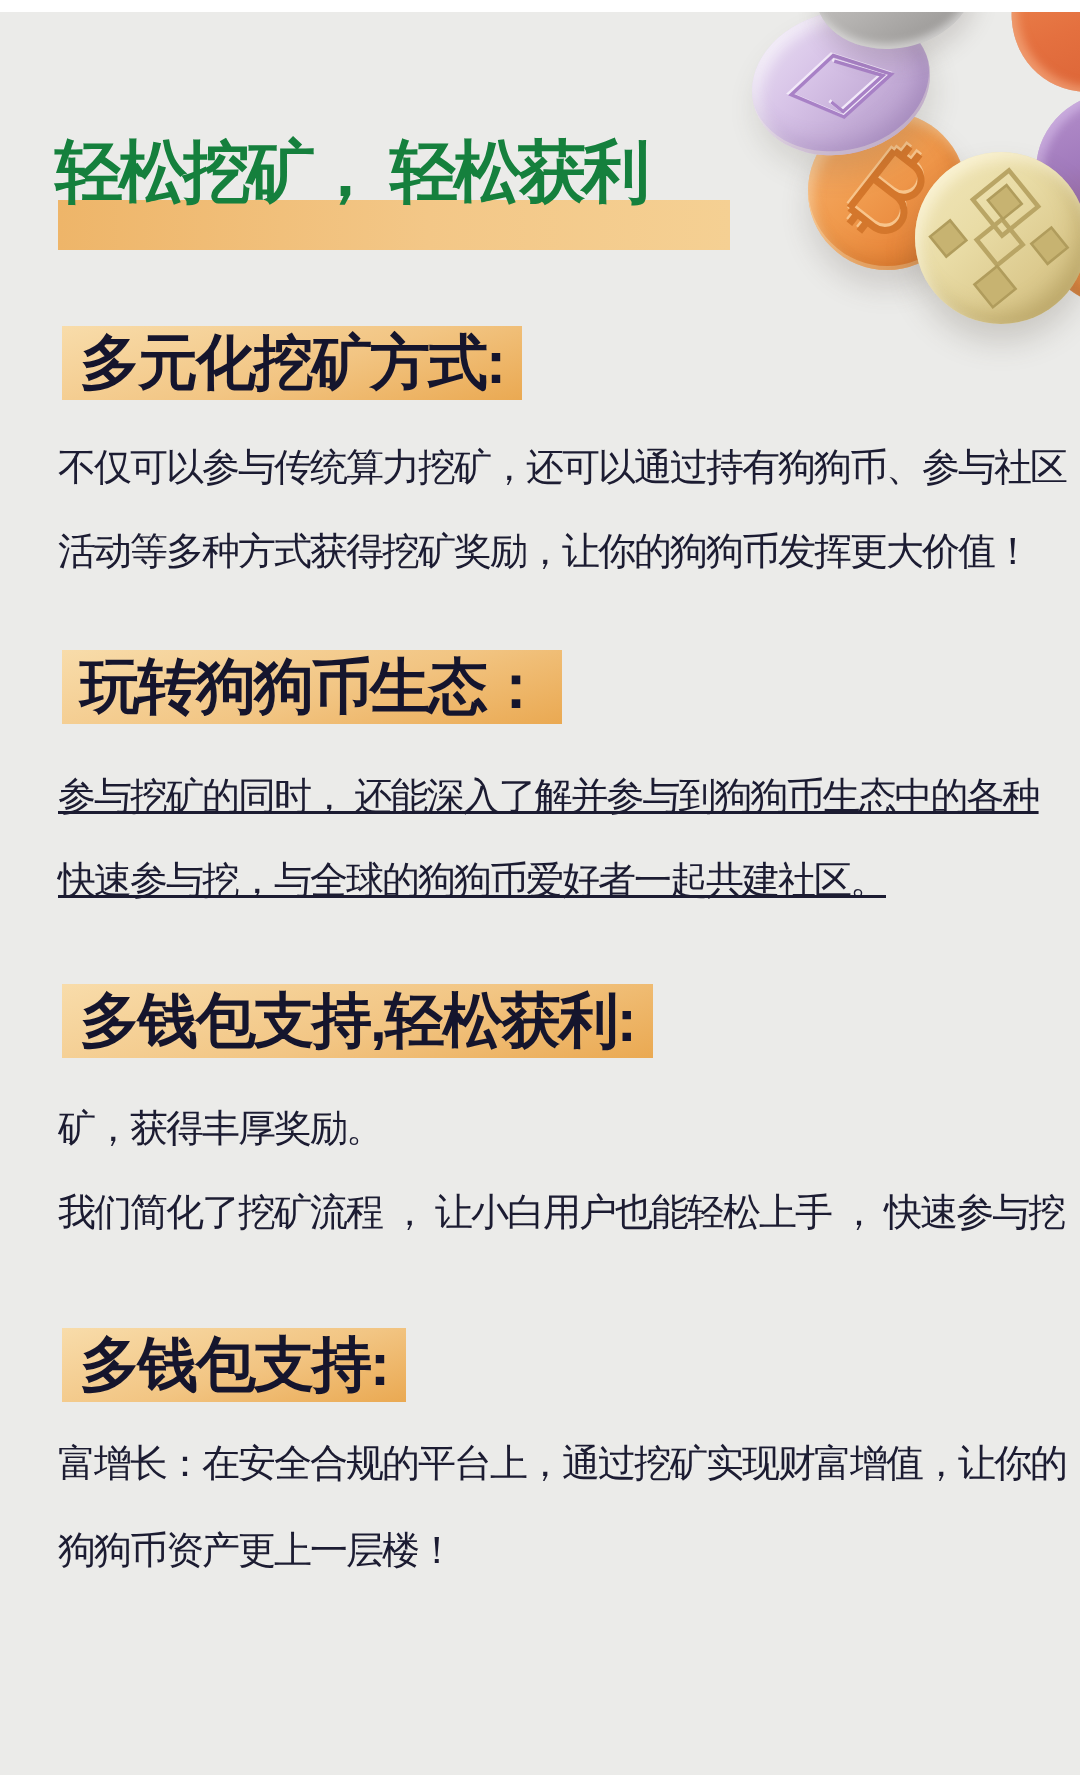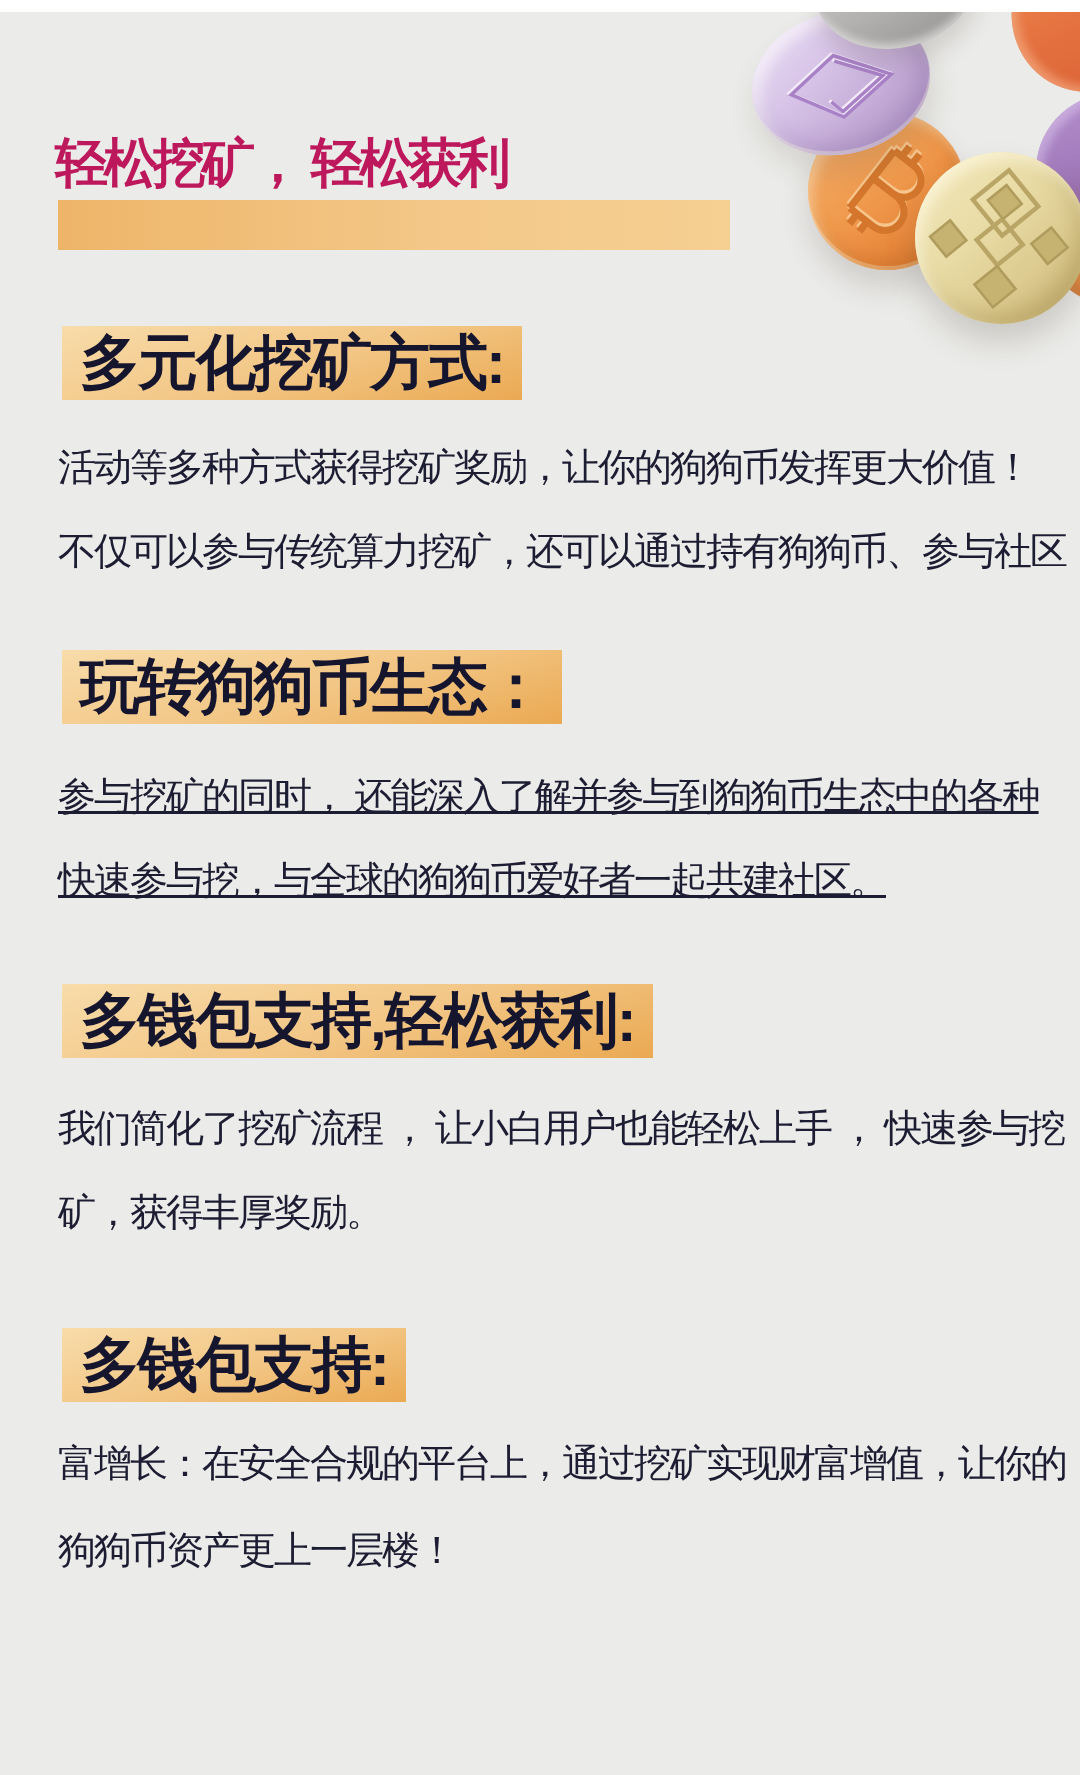--- a/index.html
+++ b/index.html
@@ -58,22 +58,22 @@
     box-shadow:inset 4px 6px 10px rgba(255,215,170,.5), inset -6px -8px 12px rgba(150,75,25,.35);
   }
 
   
   .title-bar {
     position:absolute; left:58px; top:200px; width:672px; height:50px; z-index:2;
     background:linear-gradient(90deg,#eeb569 0%,#f3c787 55%,#f5d093 100%);
   }
   .title {
     position:absolute; left:55px; top:133px; margin:0; z-index:3;
-    font-size:53px; font-weight:bold; line-height:1.12;
-    letter-spacing:-4px; color:#be185d; white-space:nowrap;
+    font-size:68px; font-weight:bold; line-height:1.12;
+    letter-spacing:-4px; color:#15803d; white-space:nowrap;
   }
 
   
   .badge {
     position:absolute; left:62px; z-index:3;
     height:74px; line-height:74px; padding:0 18px;
     font-size:60px; font-weight:bold; letter-spacing:-2px; color:#15152d;
     background:linear-gradient(163deg,#f8dcaa 0%,#f2c583 55%,#eaa952 100%);
     white-space:nowrap;
   }
@@ -145,34 +145,34 @@
         </g>
       </svg>
     </div>
   </div>
 
   <div class="title-bar"></div>
   <h1 class="title">轻松挖矿， 轻松获利</h1>
 
   <div class="badge b1">多元化挖矿方式:</div>
   <div class="para p1">
+    <div class="line">不仅可以参与传统算力挖矿，还可以通过持有狗狗币、参与社区</div>
     <div class="line">活动等多种方式获得挖矿奖励，让你的狗狗币发挥更大价值！</div>
-    <div class="line">不仅可以参与传统算力挖矿，还可以通过持有狗狗币、参与社区</div>
   </div>
 
   <div class="badge b2">玩转狗狗币生态：</div>
   <div class="para p2">
     <div class="line">参与挖矿的同时， 还能深入了解并参与到狗狗币生态中的各种</div>
     <div class="line">快速参与挖，与全球的狗狗币爱好者一起共建社区。</div>
   </div>
 
   <div class="badge b3">多钱包支持,轻松获利:</div>
   <div class="para p3">
+    <div class="line">矿，获得丰厚奖励。</div>
     <div class="line">我们简化了挖矿流程 ， 让小白用户也能轻松上手 ， 快速参与挖</div>
-    <div class="line">矿，获得丰厚奖励。</div>
   </div>
 
   <div class="badge b4">多钱包支持:</div>
   <div class="para p4">
     <div class="line">富增长：在安全合规的平台上，通过挖矿实现财富增值，让你的</div>
     <div class="line">狗狗币资产更上一层楼！</div>
   </div>
 
   <div class="top-strip"></div>
 </div>

